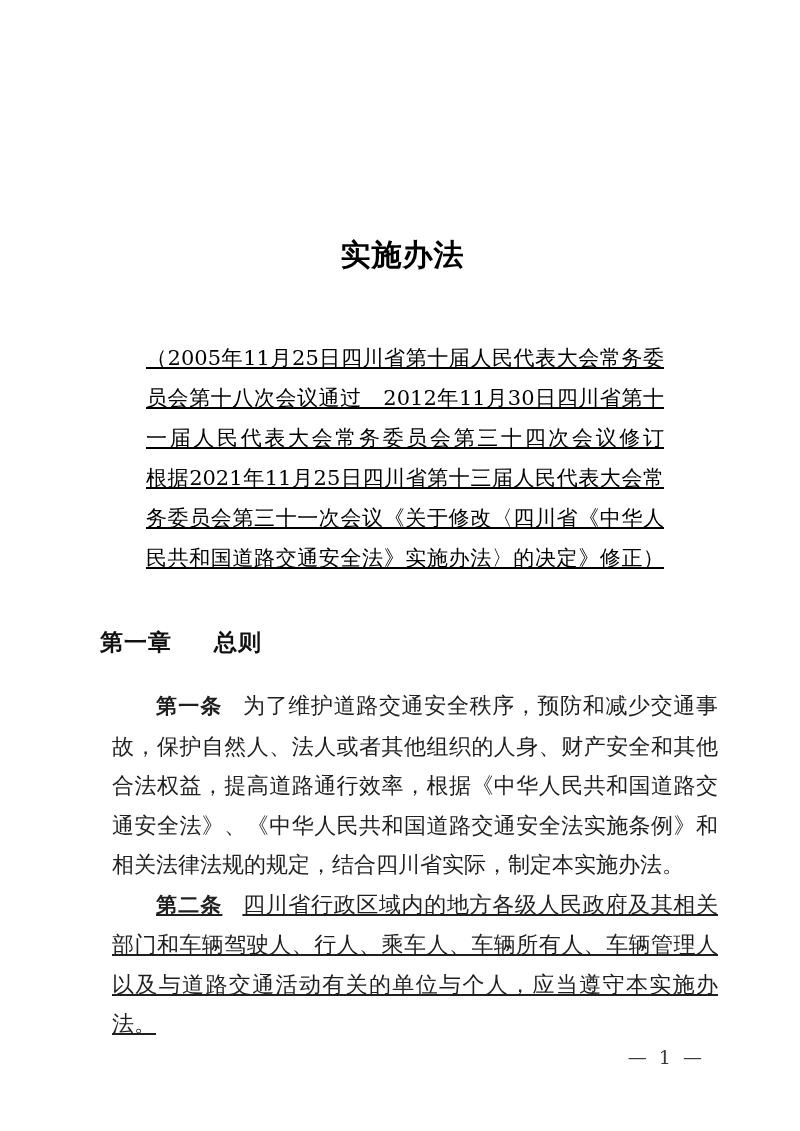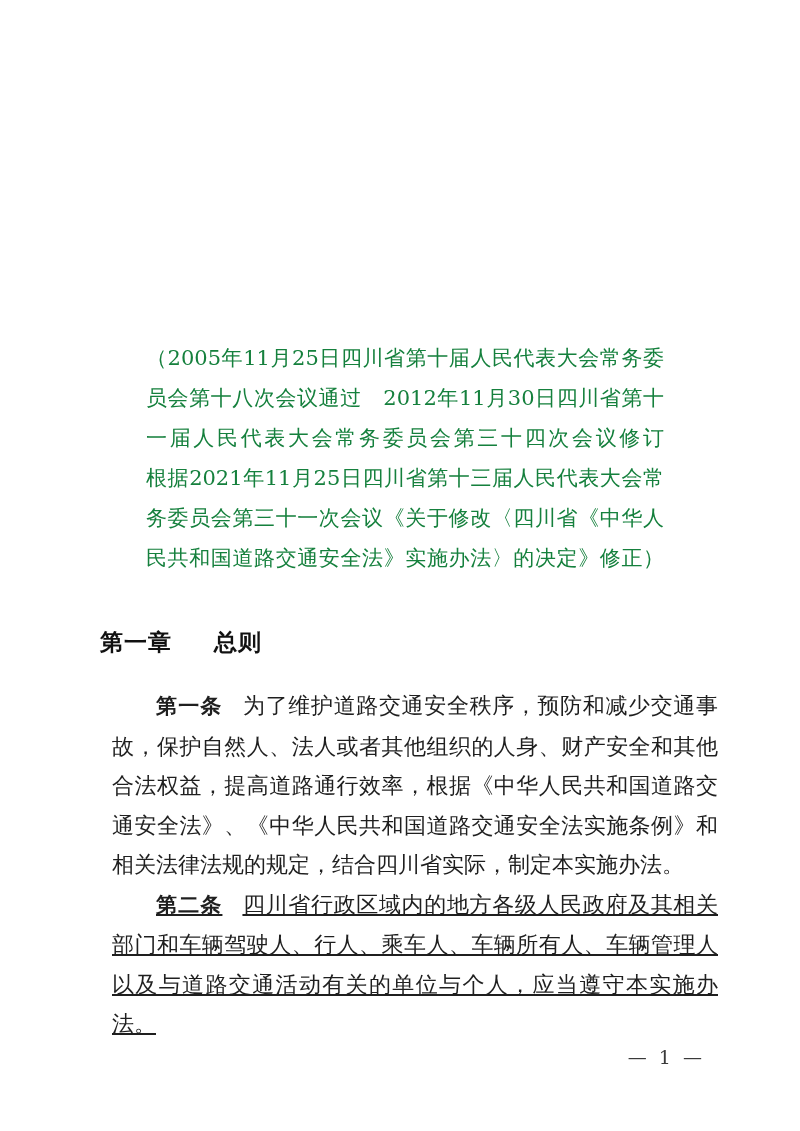--- a/index.html
+++ b/index.html
@@ -56,21 +56,22 @@
     position: absolute;
     left: 146px;
     top: 338px;
     width: 518px;
     font-family: "DejaVu Serif", "Liberation Serif", serif;
     font-size: 21px;
     line-height: 40px;
     text-align: justify;
     text-align-last: justify;
     text-justify: inter-character;
-    color: #15803d;
+    color: #000000;
+    text-decoration: underline;
   }
   .preamble p {
     margin: 0;
     text-align: justify;
     text-align-last: justify;
     text-justify: inter-character;
   }
   .preamble .last-line {
     text-align-last: justify;
   }
@@ -139,20 +140,21 @@
     letter-spacing: 3px;
     color: #3a3a3a;
   }
 </style>
 </head>
 <body>
 
 <div class="page">
 
   <h1 class="doc-title">
+    <span class="tl tl-2">实施办法</span>
   </h1>
 
   <div class="preamble">
     <p class="last-line">（2005年11月25日四川省第十届人民代表大会常务委员会第十八次会议通过　2012年11月30日四川省第十一届人民代表大会常务委员会第三十四次会议修订</p>
     <p class="last-line">根据2021年11月25日四川省第十三届人民代表大会常务委员会第三十一次会议《关于修改〈四川省《中华人民共和国道路交通安全法》实施办法〉的决定》修正）</p>
   </div>
 
   <h2 class="chapter-heading">
     <span>第一章</span>
     <span class="gap"></span>

